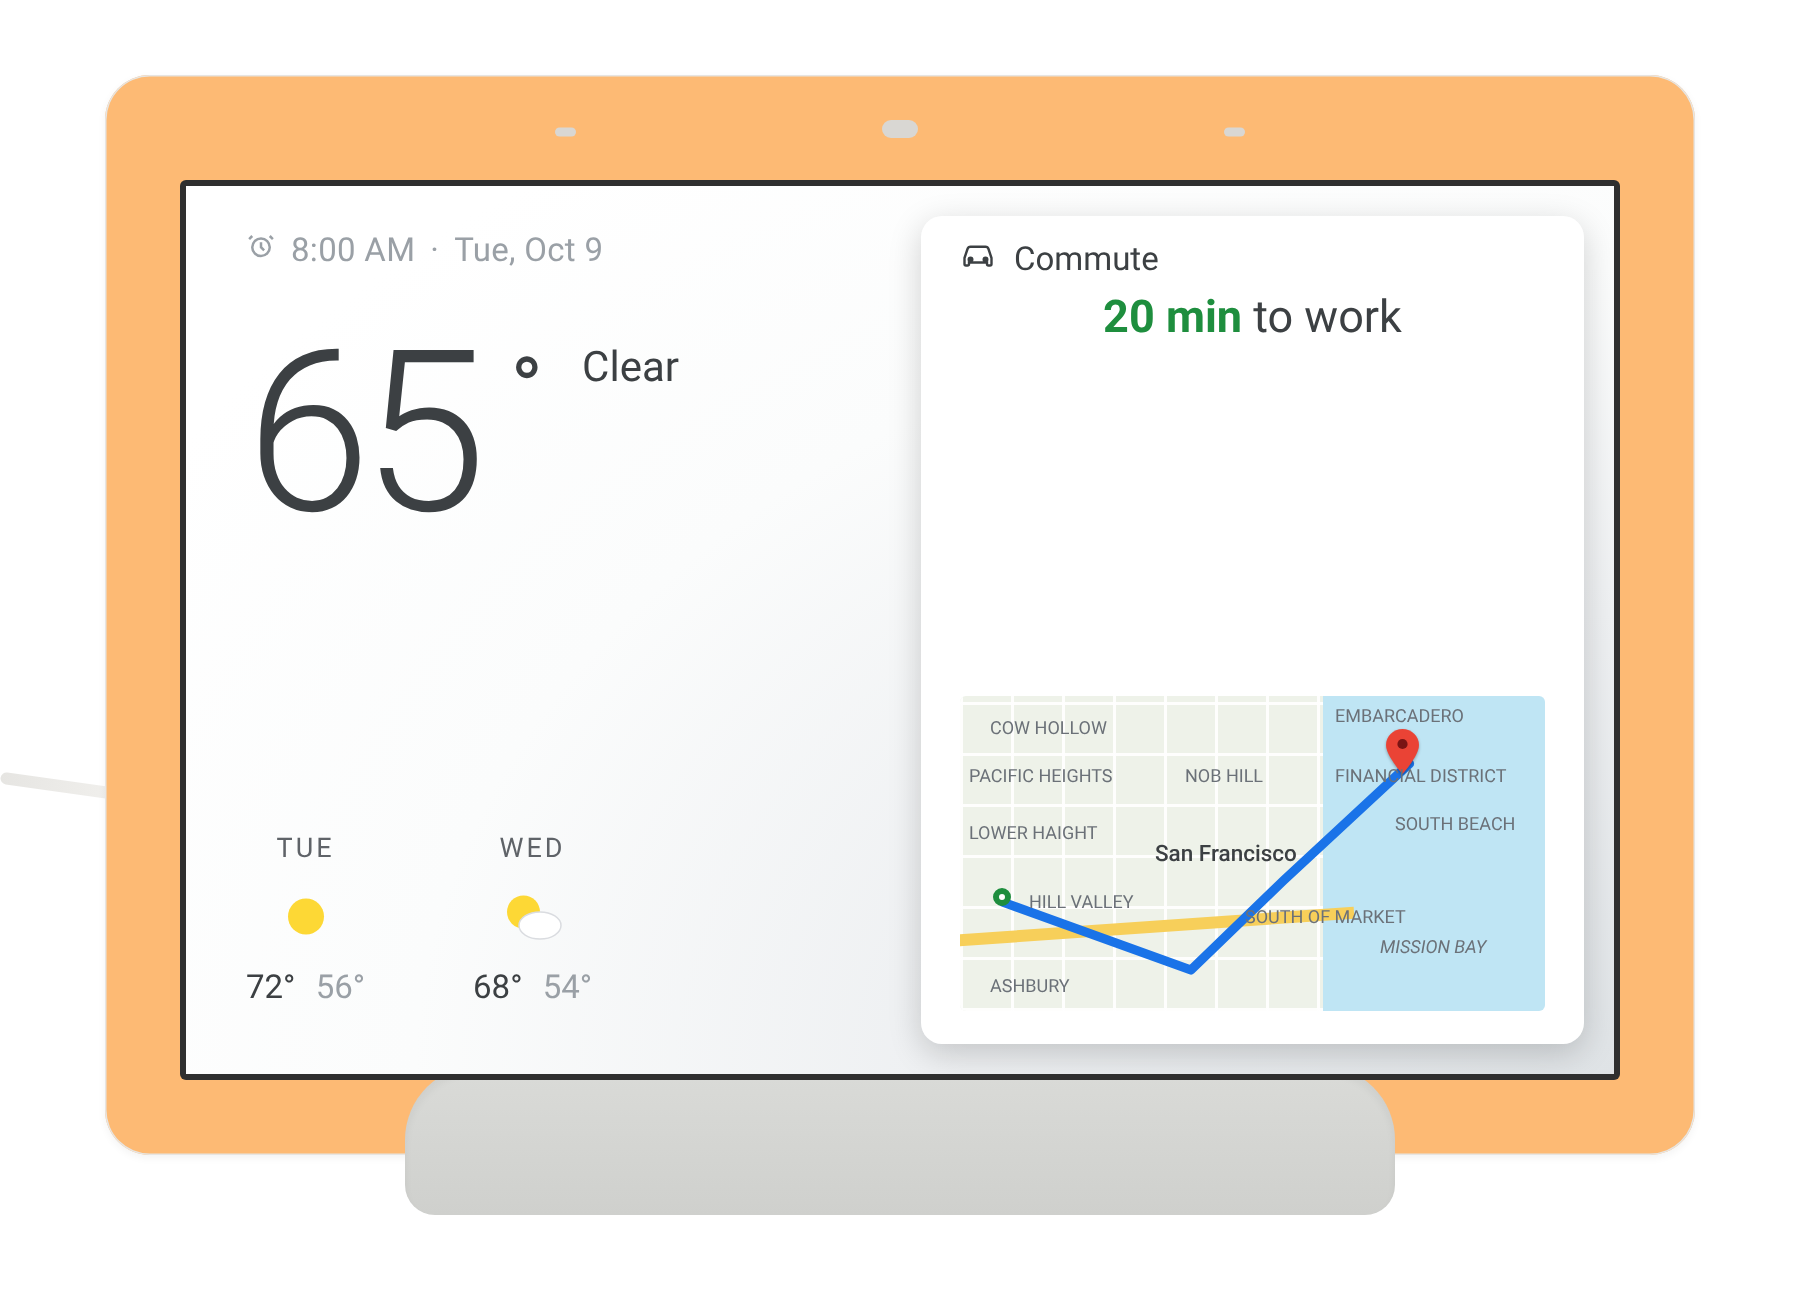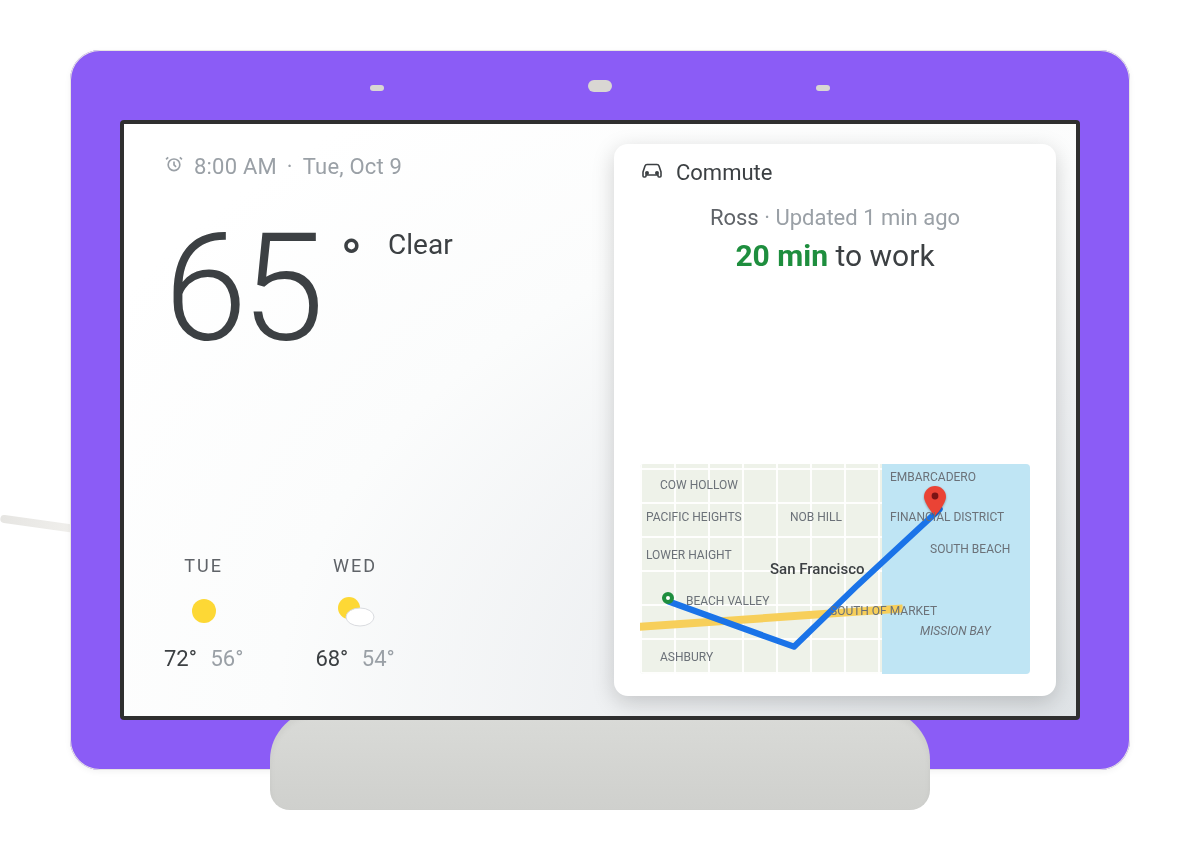--- a/index.html
+++ b/index.html
@@ -6,21 +6,21 @@
   body {
     width: 1200px; height: 859px;
     background: #ffffff;
     font-family: -apple-system, BlinkMacSystemFont, "Segoe UI", Roboto, Helvetica, Arial, sans-serif;
     position: relative; overflow: hidden;
     color: #3c4043;
   }
   
   .frame {
     position: absolute; left: 70px; top: 50px; width: 1060px; height: 720px;
-    background: #8b5cf6;
+    background: #fdba74;
     border-radius: 30px;
     box-shadow: 0 2px 6px rgba(0,0,0,.05), inset 0 0 0 1px #e7e5e2;
   }
   .bezel {
     position: absolute; left: 50px; right: 50px; top: 70px; bottom: 50px;
     background: #2f2f2f; border-radius: 4px; padding: 4px;
   }
   .screen {
     width: 100%; height: 100%; position: relative; overflow: hidden;
     background: radial-gradient(ellipse 120% 130% at 100% 100%, #dfe3e6 0%, #eef0f2 40%, #fbfcfc 70%, #ffffff 100%);
@@ -165,25 +165,20 @@
       <div class="card">
         <div class="card-header">
           <span>
             <svg class="car-icon" viewBox="0 0 24 20" fill="none" stroke="#3c4043" stroke-width="1.6">
               <path d="M3 12l2-6c.3-.9 1.1-1.5 2-1.5h10c.9 0 1.7.6 2 1.5l2 6v4a1 1 0 0 1-1 1h-1a1 1 0 0 1-1-1v-1H6v1a1 1 0 0 1-1 1H4a1 1 0 0 1-1-1v-4z"></path>
               <circle cx="7" cy="13" r="1.2" fill="#3c4043"></circle>
                 <circle cx="17" cy="13" r="1.2" fill="#3c4043"></circle>
             </svg>
           </span>
           <span>Commute</span>
-        </div>
-        <div class="card-sub">
-          <span class="name">Ross</span>
-          <span> · </span>
-          <span>Updated 1 min ago</span>
         </div>
         <div class="eta-line">
           <span class="eta">20 min</span>
           <span> </span>
           <span>to work</span>
         </div>
 
         <div class="map-wrap">
           <div class="map">
             <div class="yellow-road"></div>
@@ -198,21 +193,21 @@
               </svg>
             </span>
             <span class="map-label" style="left:130px; top:96px; font-size:15px; color:#3c4043; font-weight:500;">San Francisco</span>
             <span class="map-label" style="left:20px; top:14px;">COW HOLLOW</span>
             <span class="map-label" style="left:250px; top:6px;">EMBARCADERO</span>
             <span class="map-label" style="left:6px;  top:46px;">PACIFIC HEIGHTS</span>
             <span class="map-label" style="left:150px; top:46px;">NOB HILL</span>
             <span class="map-label" style="left:250px; top:46px;">FINANCIAL DISTRICT</span>
             <span class="map-label" style="left:6px;  top:84px;">LOWER HAIGHT</span>
             <span class="map-label" style="left:290px; top:78px;">SOUTH BEACH</span>
-            <span class="map-label" style="left:46px; top:130px;">BEACH VALLEY</span>
+            <span class="map-label" style="left:46px; top:130px;">HILL VALLEY</span>
             <span class="map-label" style="left:190px; top:140px;">SOUTH OF MARKET</span>
             <span class="map-label" style="left:280px; top:160px;font-style:italic;">MISSION BAY</span>
             <span class="map-label" style="left:20px; top:186px;">ASHBURY</span>
           </div>
         </div>
       </div>
 
     </div>
   </div>
 </div>

